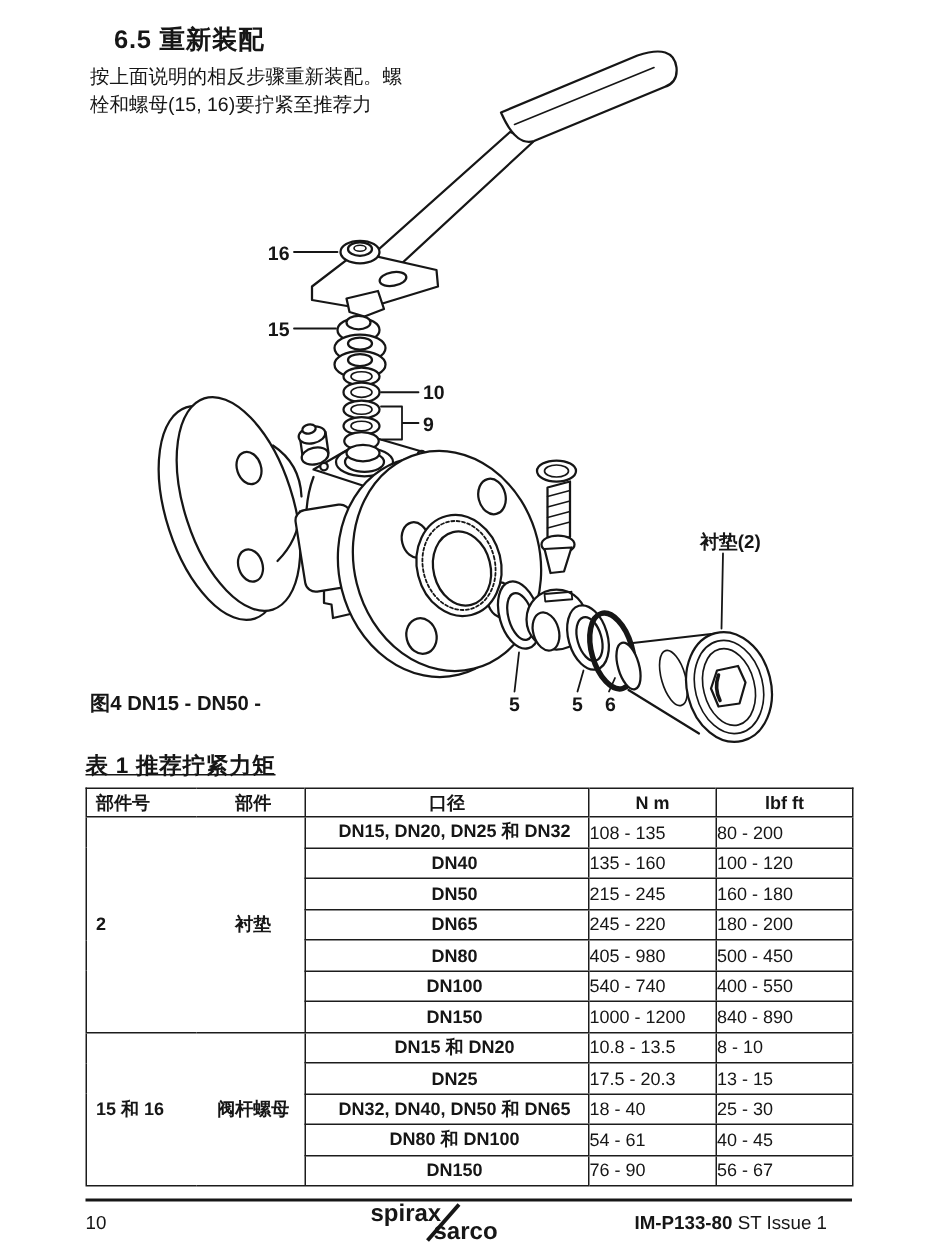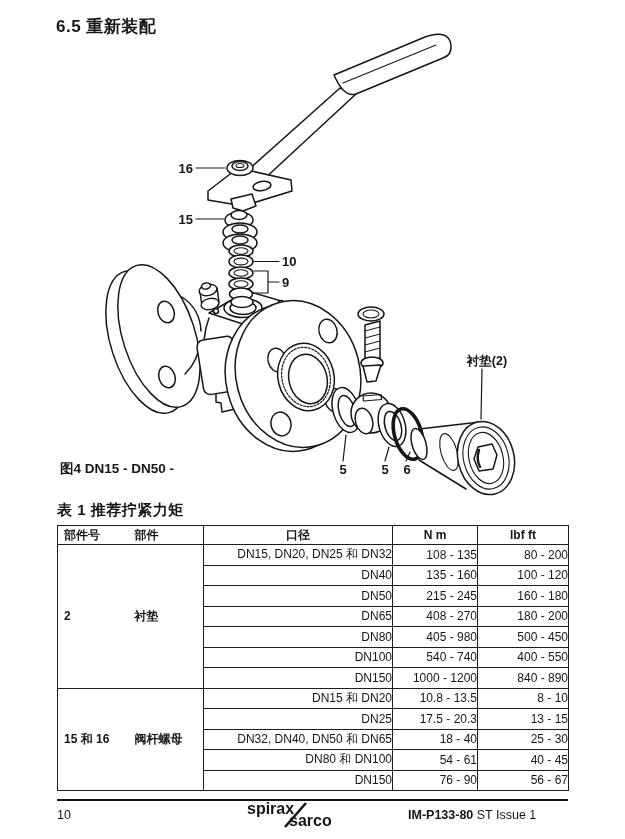--- a/index.html
+++ b/index.html
@@ -2,50 +2,52 @@
 <html><head>
 <meta charset="utf-8">
 <style>
   * { margin:0; padding:0; box-sizing:border-box; }
   html,body { background:#ffffff; }
   body {
     width:625px; height:839px; position:relative; overflow:hidden;
     font-family:"Liberation Sans","DejaVu Sans",sans-serif; color:#161616;
   }
   .abs { position:absolute; }
-  .section-title { left:56px; top:15px; font-size:17px; font-weight:bold; letter-spacing:0.5px; }
+  .section-title { left:76px; top:15px; font-size:17px; font-weight:bold; letter-spacing:0.5px; }
   .body-text { left:60px; top:41px; font-size:13px; line-height:19px; }
   .fig-svg { left:0; top:0; }
-  .table-title { left:57px; top:501px; font-size:15px; font-weight:bold; letter-spacing:0.5px; }
+  .table-title { left:57px; top:501px; font-size:15px; font-weight:bold; letter-spacing:0.5px;text-decoration:underline; }
   .torque-table { left:57px; top:525px; }
 
   table { border-collapse:collapse; table-layout:fixed; width:511px; font-size:12px; }
   table { border:1.5px solid #1c1c1c; }
   th,td { padding:0 0; overflow:hidden; white-space:nowrap; }
   th { height:19px; font-weight:bold; border-bottom:1.3px solid #1c1c1c; }
   td { height:20.5px; }
   .h-pno,.c-pno { text-align:left; padding-left:6px; }
-  .h-part,.c-part { text-align:left; padding-left:4px; }
+  .h-part,.c-part { text-align:center; padding-left:4px; }
   .bl { border-left:1.3px solid #1c1c1c; }
-  .c-size { text-align:right; padding-left:10px; font-weight:normal; border-bottom:1px solid #1c1c1c; }
-  .c-nm,.c-lbf { text-align:right; border-bottom:1px solid #1c1c1c; }
+  .c-size { text-align:center; padding-left:10px; font-weight:bold; border-bottom:1px solid #1c1c1c; }
+  .c-nm,.c-lbf { text-align:left; border-bottom:1px solid #1c1c1c; }
   .c-pno,.c-part { font-weight:bold; vertical-align:middle; border-bottom:1.3px solid #1c1c1c; }
 
   .footer-rule { left:57px; top:799px; width:511px; height:2px; background:#161616; }
   .page-num { left:57px; top:808px; font-size:12.5px; }
-  .doc-ref { left:408px; top:808px; font-size:12.5px; }
+  .doc-ref { left:423px; top:808px; font-size:12.5px; }
   .doc-ref b { font-weight:bold; }
   .logo { left:247px; top:801px; }
 </style>
 </head>
 <body>
 
 <div class="abs section-title">6.5  重新装配</div>
 
 <div class="abs body-text">
+  <div>按上面说明的相反步骤重新装配。螺</div>
+  <div>栓和螺母(15, 16)要拧紧至推荐力</div>
 </div>
 
 <svg class="abs fig-svg" width="625" height="500" viewBox="0 0 625 500">
   <g fill="#ffffff" stroke="#161616" stroke-width="1.5" stroke-linejoin="round" stroke-linecap="round">
 
     <g>
       <ellipse cx="147" cy="342" rx="36" ry="74" transform="rotate(-18 147 342)"></ellipse>
       <ellipse cx="159" cy="336" rx="36" ry="74" transform="rotate(-18 159 336)"></ellipse>
       <ellipse cx="166" cy="312" rx="8" ry="11" transform="rotate(-18 166 312)"></ellipse>
       <ellipse cx="167" cy="377" rx="8" ry="11" transform="rotate(-18 167 377)"></ellipse>
@@ -234,21 +236,21 @@
       <td class="c-nm bl">135 - 160</td>
       <td class="c-lbf bl">100 - 120</td>
     </tr>
     <tr>
       <td class="c-size bl">DN50</td>
       <td class="c-nm bl">215 - 245</td>
       <td class="c-lbf bl">160 - 180</td>
     </tr>
     <tr>
       <td class="c-size bl">DN65</td>
-      <td class="c-nm bl">408 - 270</td>
+      <td class="c-nm bl">245 - 220</td>
       <td class="c-lbf bl">180 - 200</td>
     </tr>
     <tr>
       <td class="c-size bl">DN80</td>
       <td class="c-nm bl">405 - 980</td>
       <td class="c-lbf bl">500 - 450</td>
     </tr>
     <tr>
       <td class="c-size bl">DN100</td>
       <td class="c-nm bl">540 - 740</td>

